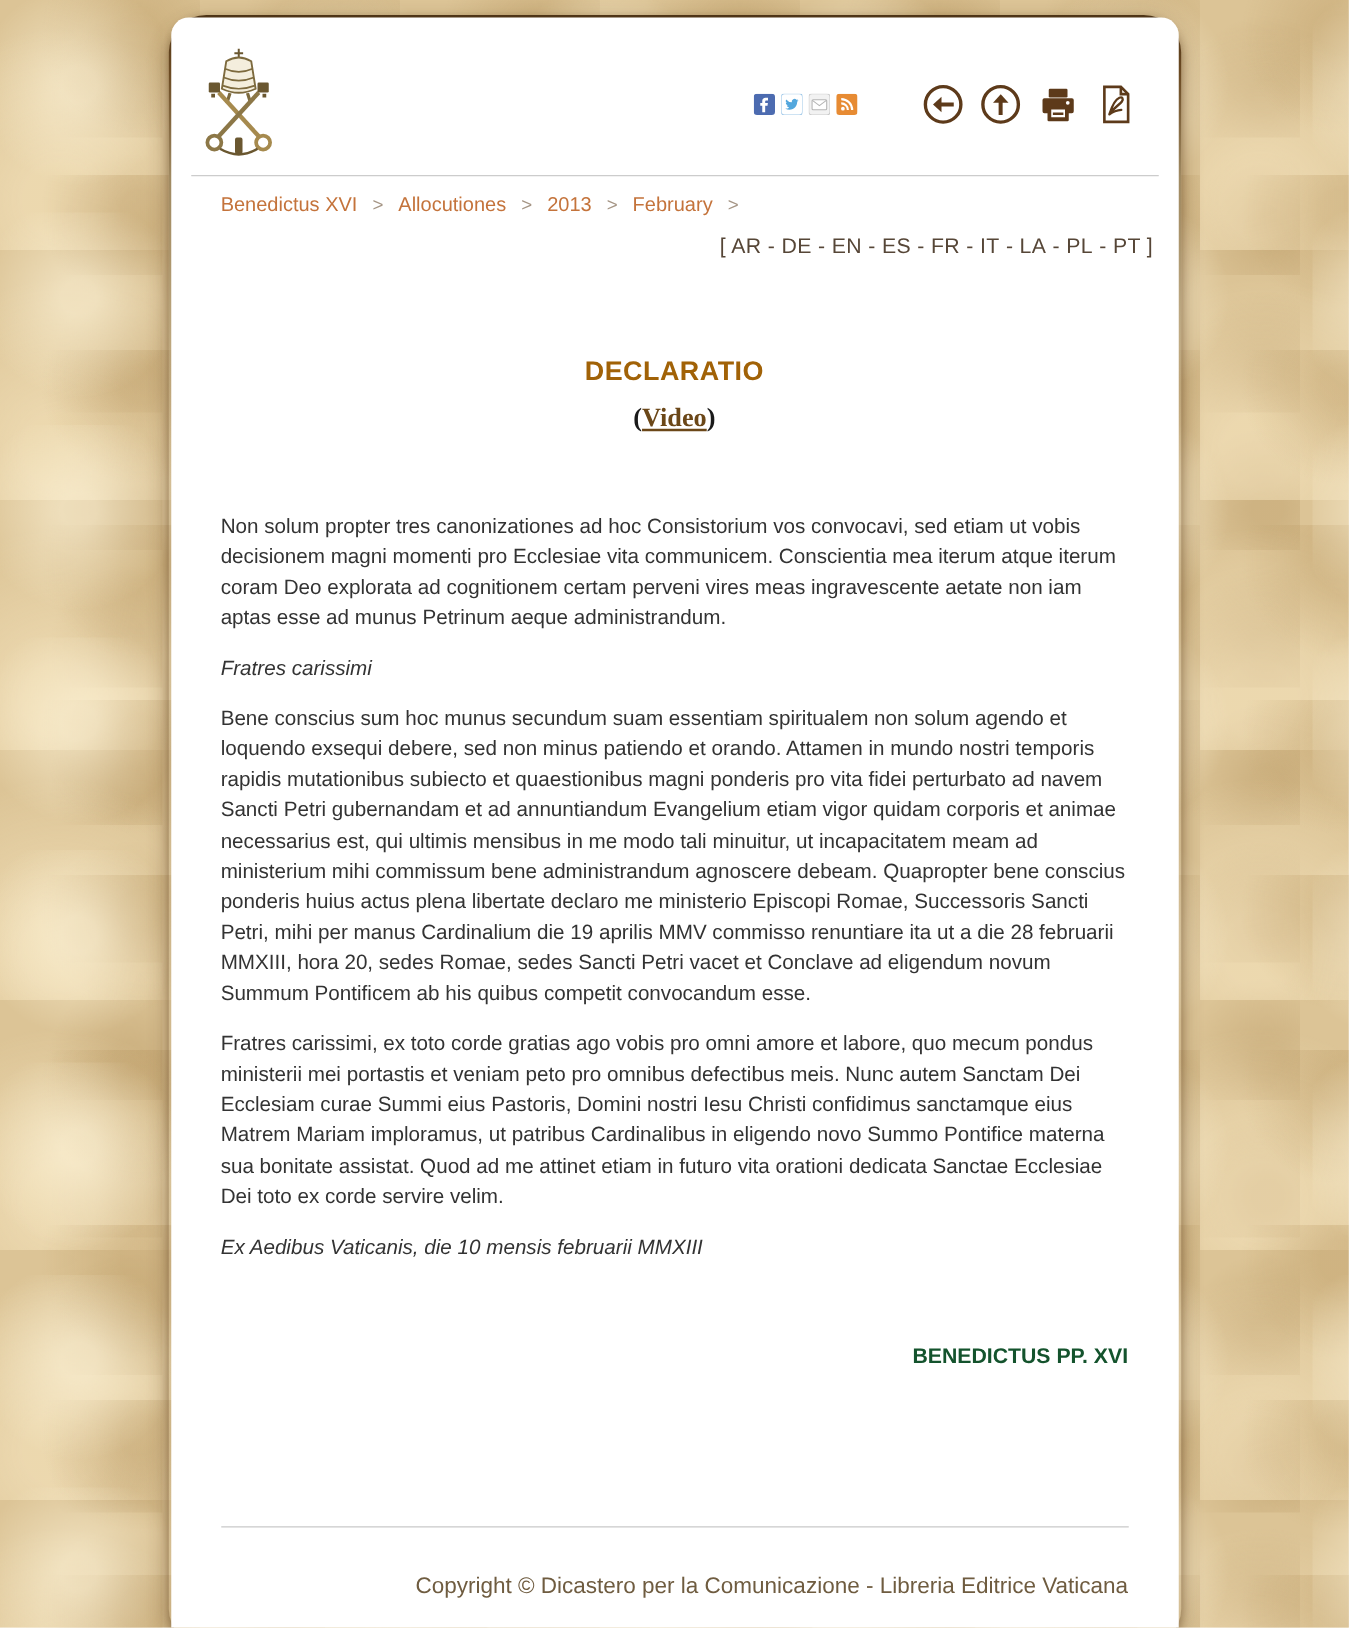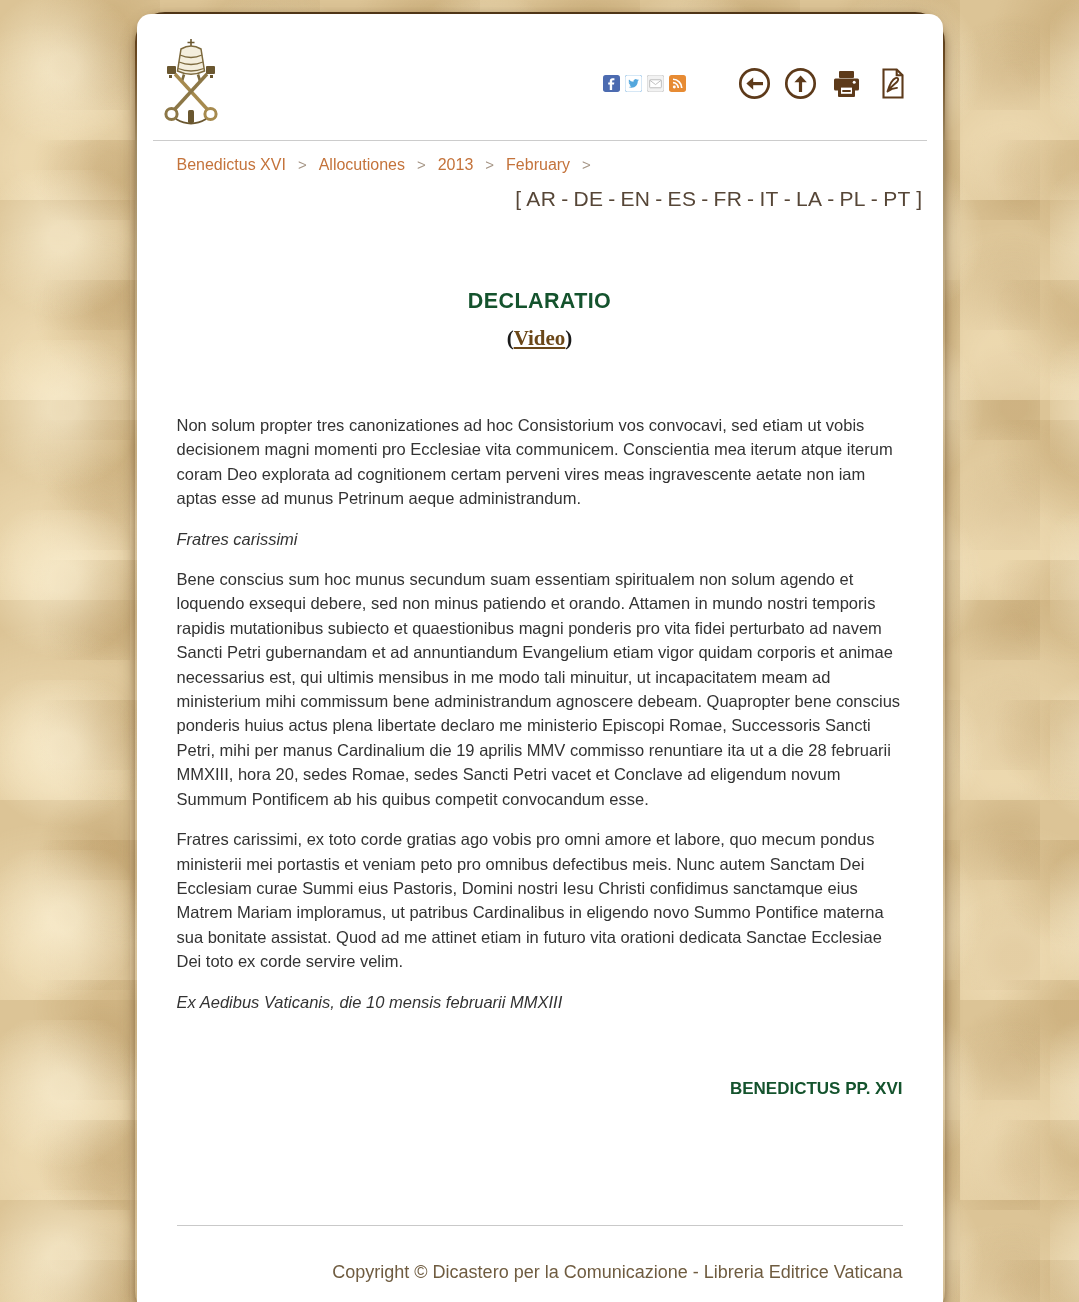--- a/index.html
+++ b/index.html
@@ -48,34 +48,34 @@
   .navicons a { display: inline-block; line-height: 0; }
   
   .breadcrumb { margin-top: 15px; font-size: 16px; }
   .crumb { color: #c4733b; text-decoration: none; }
   .crumb-sep { color: #a59585; margin: 0 12px; font-size: 15px; }
   
   .languages {
     margin-top: 13px;
     margin-right: -20px;
     text-align: right;
-    font-size: 21px;
+    font-size: 17px;
     color: #564637;
     letter-spacing: .3px;
   }
   .lang-link { color: #564637; text-decoration: none; }
   .lang-sep { color: #564637; margin: 0 5px; }
   .lang-bracket { color: #564637; }
   
   .title {
     margin-top: 78px;
     text-align: center;
     font-size: 21.5px;
     font-weight: bold;
-    color: #14532d;
+    color: #a16207;
     letter-spacing: .4px;
   }
   .video-line {
     margin-top: 12px;
     text-align: center;
     font-family: "Liberation Serif", serif;
     font-size: 21px;
     font-weight: bold;
   }
   .video-line .paren { color: #1a1a1a; }

